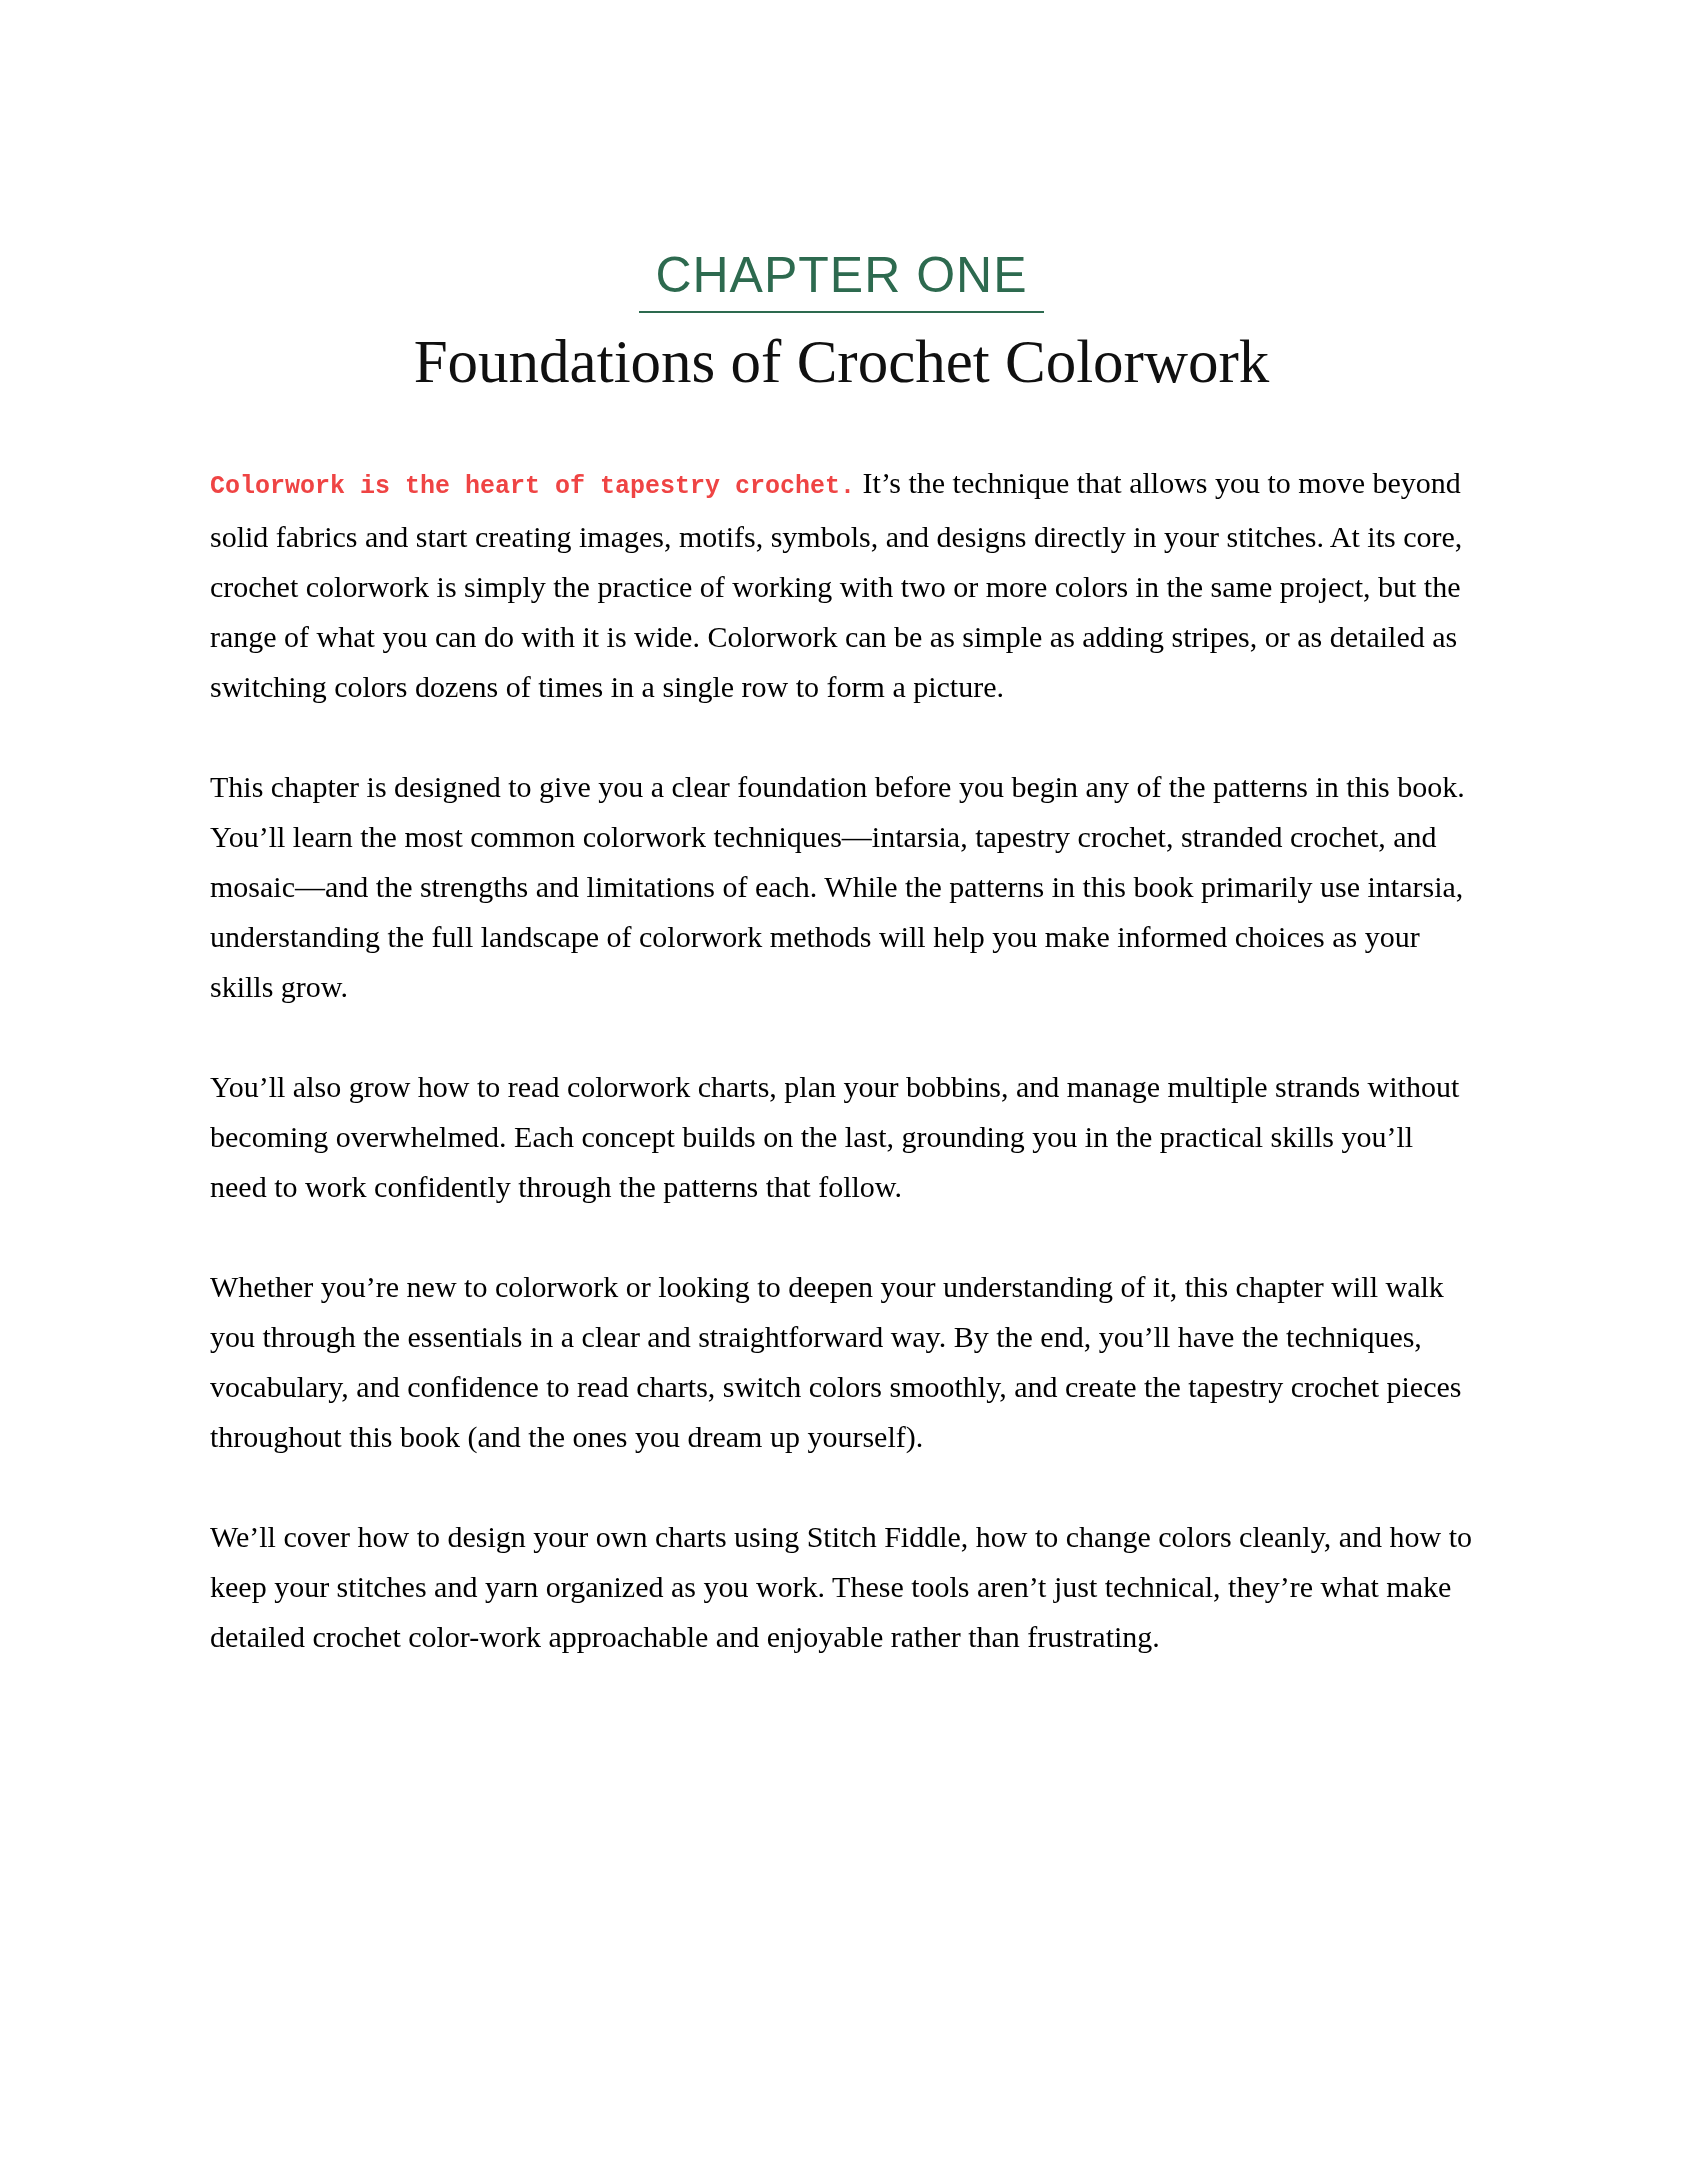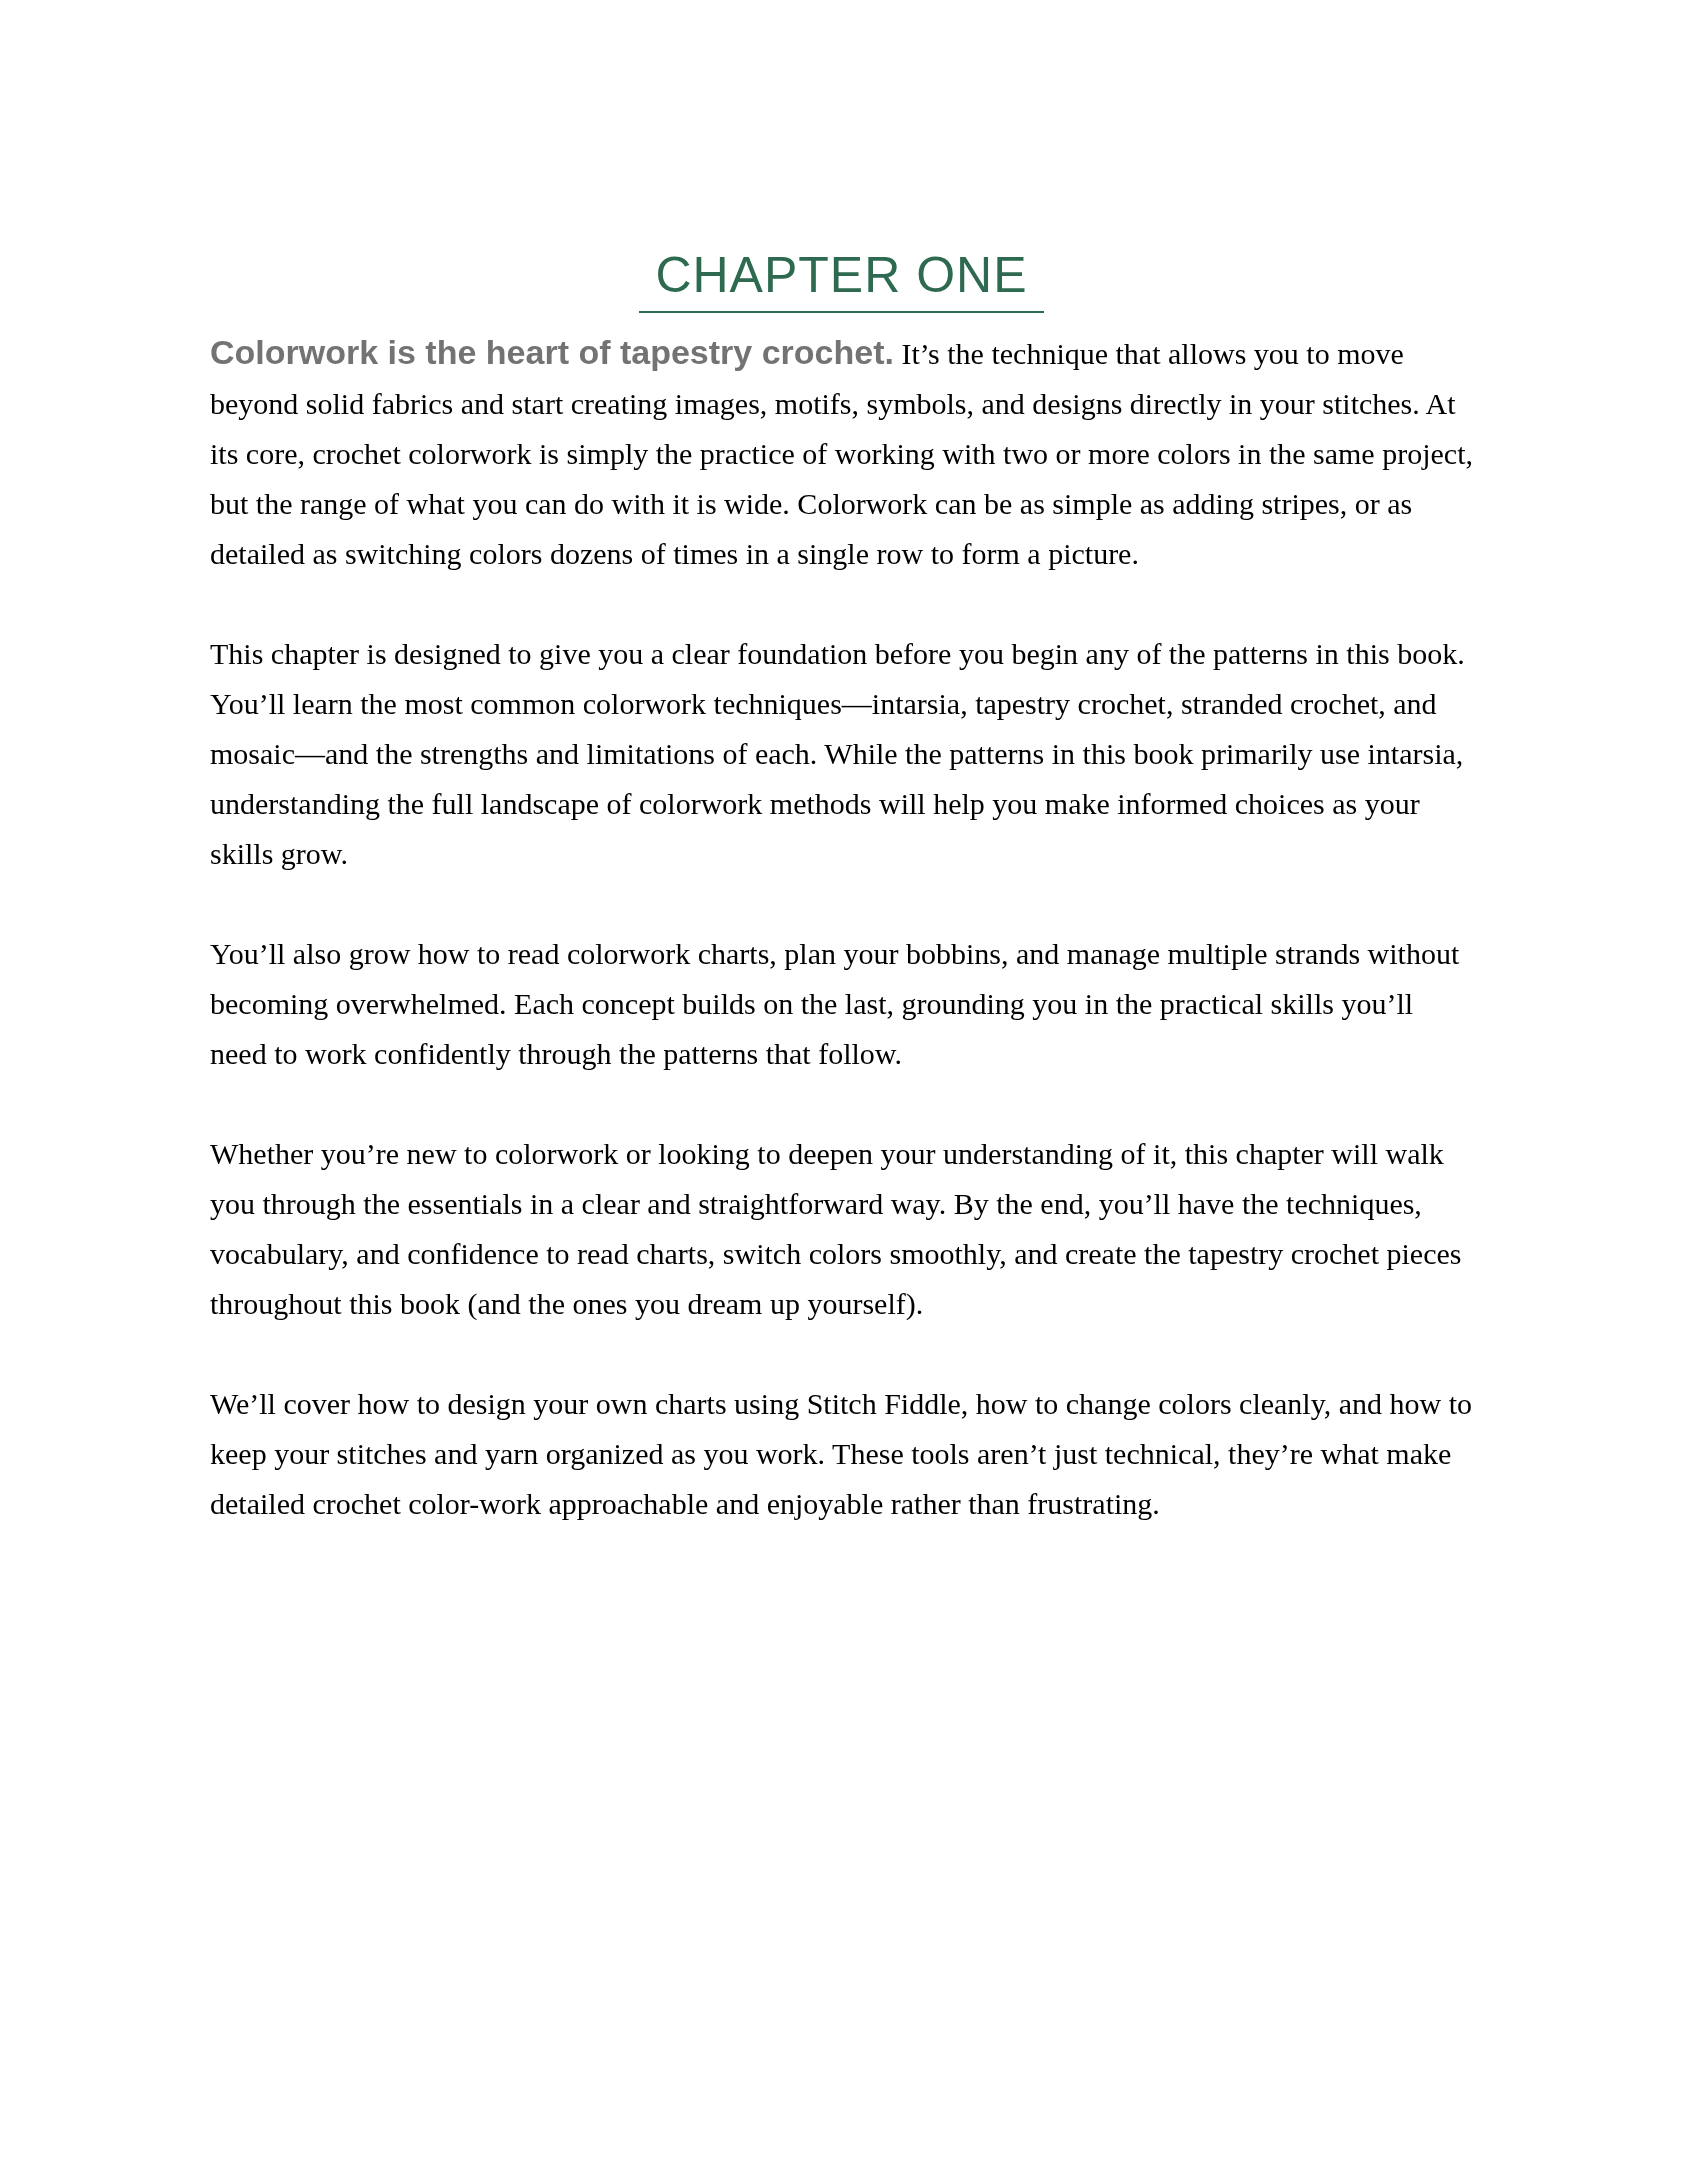--- a/index.html
+++ b/index.html
@@ -54,35 +54,36 @@
   .body-para {
     font-family: "Liberation Serif", serif;
     font-size: 30px;
     line-height: 50px;
     color: #000000;
     margin-bottom: 50px;
     max-width: 1277px;
   }
 
   .lead-bold {
-    font-family: Liberation Sans, sans-serif;
+    font-family: Liberation Mono, monospace;
     font-weight: 700;
-    font-size: 34px;
-    color: #737373;
+    font-size: 25px;
+    color: #ef4444;
   }
 </style>
 </head>
 <body>
 
 <div class="page">
 
   <h2 class="chapter-label">
     <span class="label-text">CHAPTER ONE</span>
   </h2>
 
+  <h1 class="doc-title">Foundations of Crochet Colorwork</h1>
 
   <p class="body-para">
     <strong class="lead-bold">Colorwork is the heart of tapestry crochet.</strong><span> It’s the technique that allows you to move beyond solid fabrics and start creating images, motifs, symbols, and designs directly in your stitches. At its core, crochet colorwork is simply the practice of working with two or more colors in the same project, but the range of what you can do with it is wide. Colorwork can be as simple as adding stripes, or as detailed as switching colors dozens of times in a single row to form a picture.</span>
   </p>
 
   <p class="body-para">This chapter is designed to give you a clear foundation before you begin any of the patterns in this book. You’ll learn the most common colorwork techniques—intarsia, tapestry crochet, stranded crochet, and mosaic—and the strengths and limitations of each. While the patterns in this book primarily use intarsia, understanding the full landscape of colorwork methods will help you make informed choices as your skills grow.</p>
 
   <p class="body-para">You’ll also grow how to read colorwork charts, plan your bobbins, and manage multiple strands without becoming overwhelmed. Each concept builds on the last, grounding you in the practical skills you’ll need to work confidently through the patterns that follow.</p>
 
   <p class="body-para">Whether you’re new to colorwork or looking to deepen your understanding of it, this chapter will walk you through the essentials in a clear and straightforward way. By the end, you’ll have the techniques, vocabulary, and confidence to read charts, switch colors smoothly, and create the tapestry crochet pieces throughout this book (and the ones you dream up yourself).</p>

